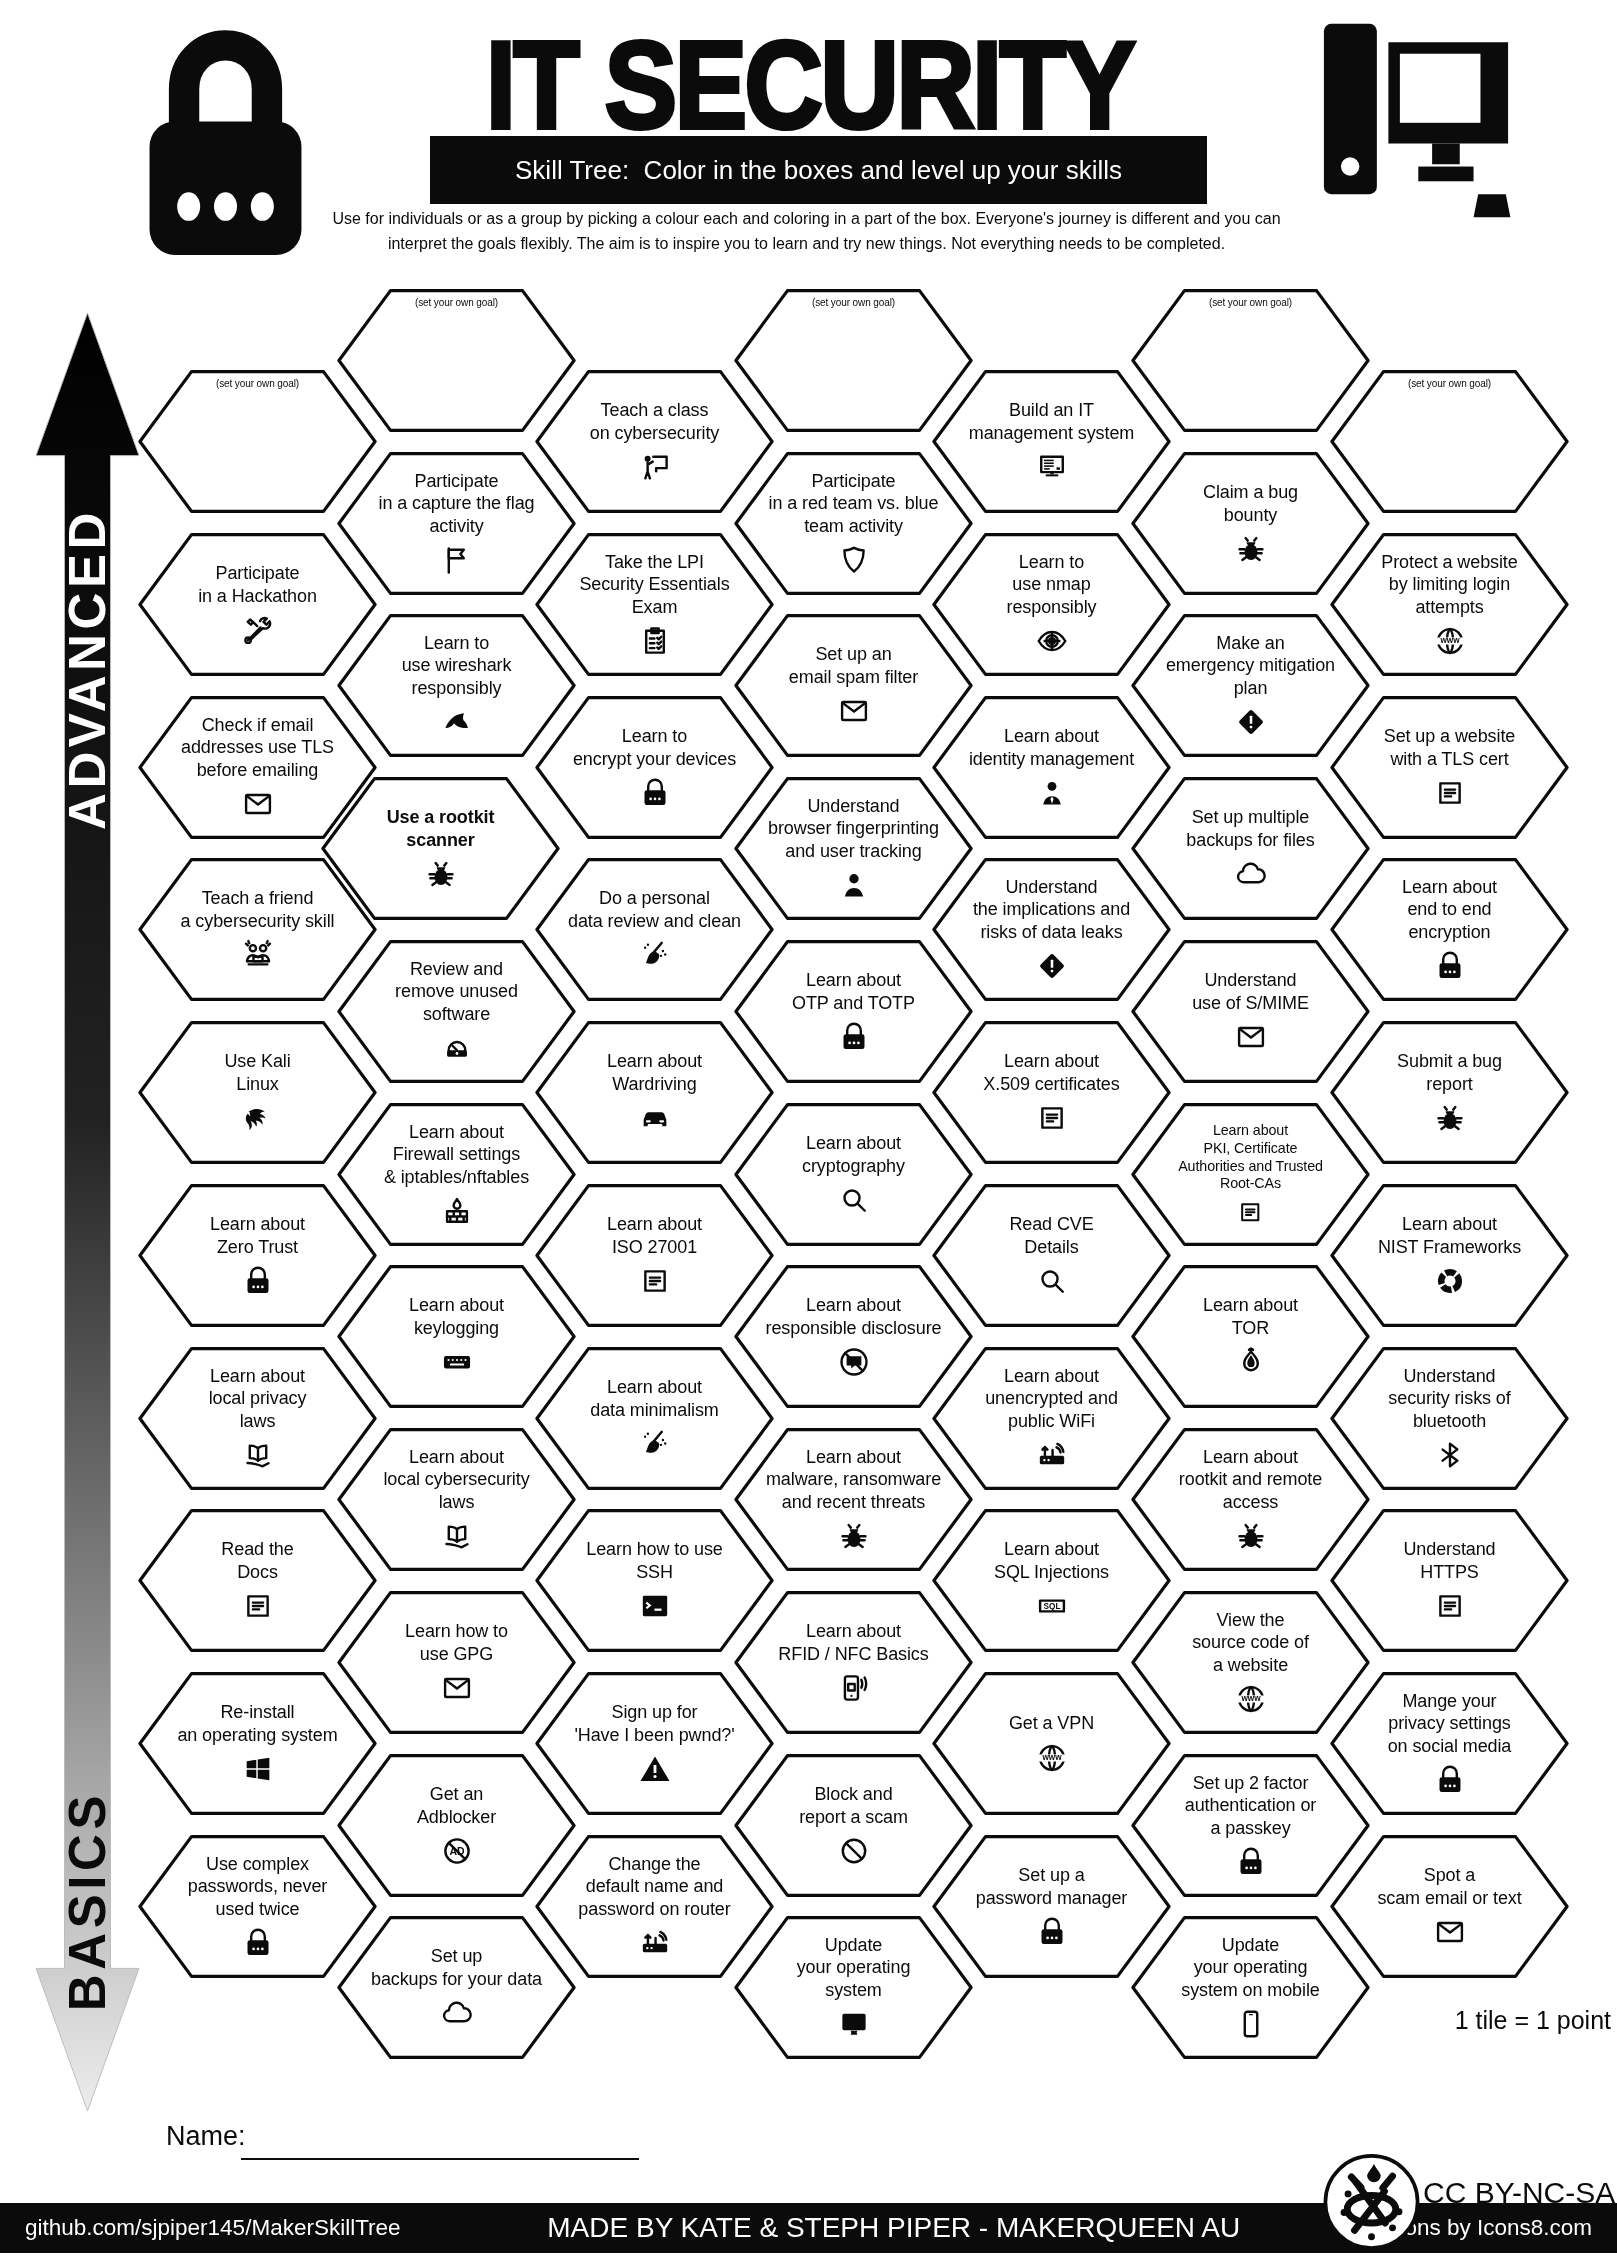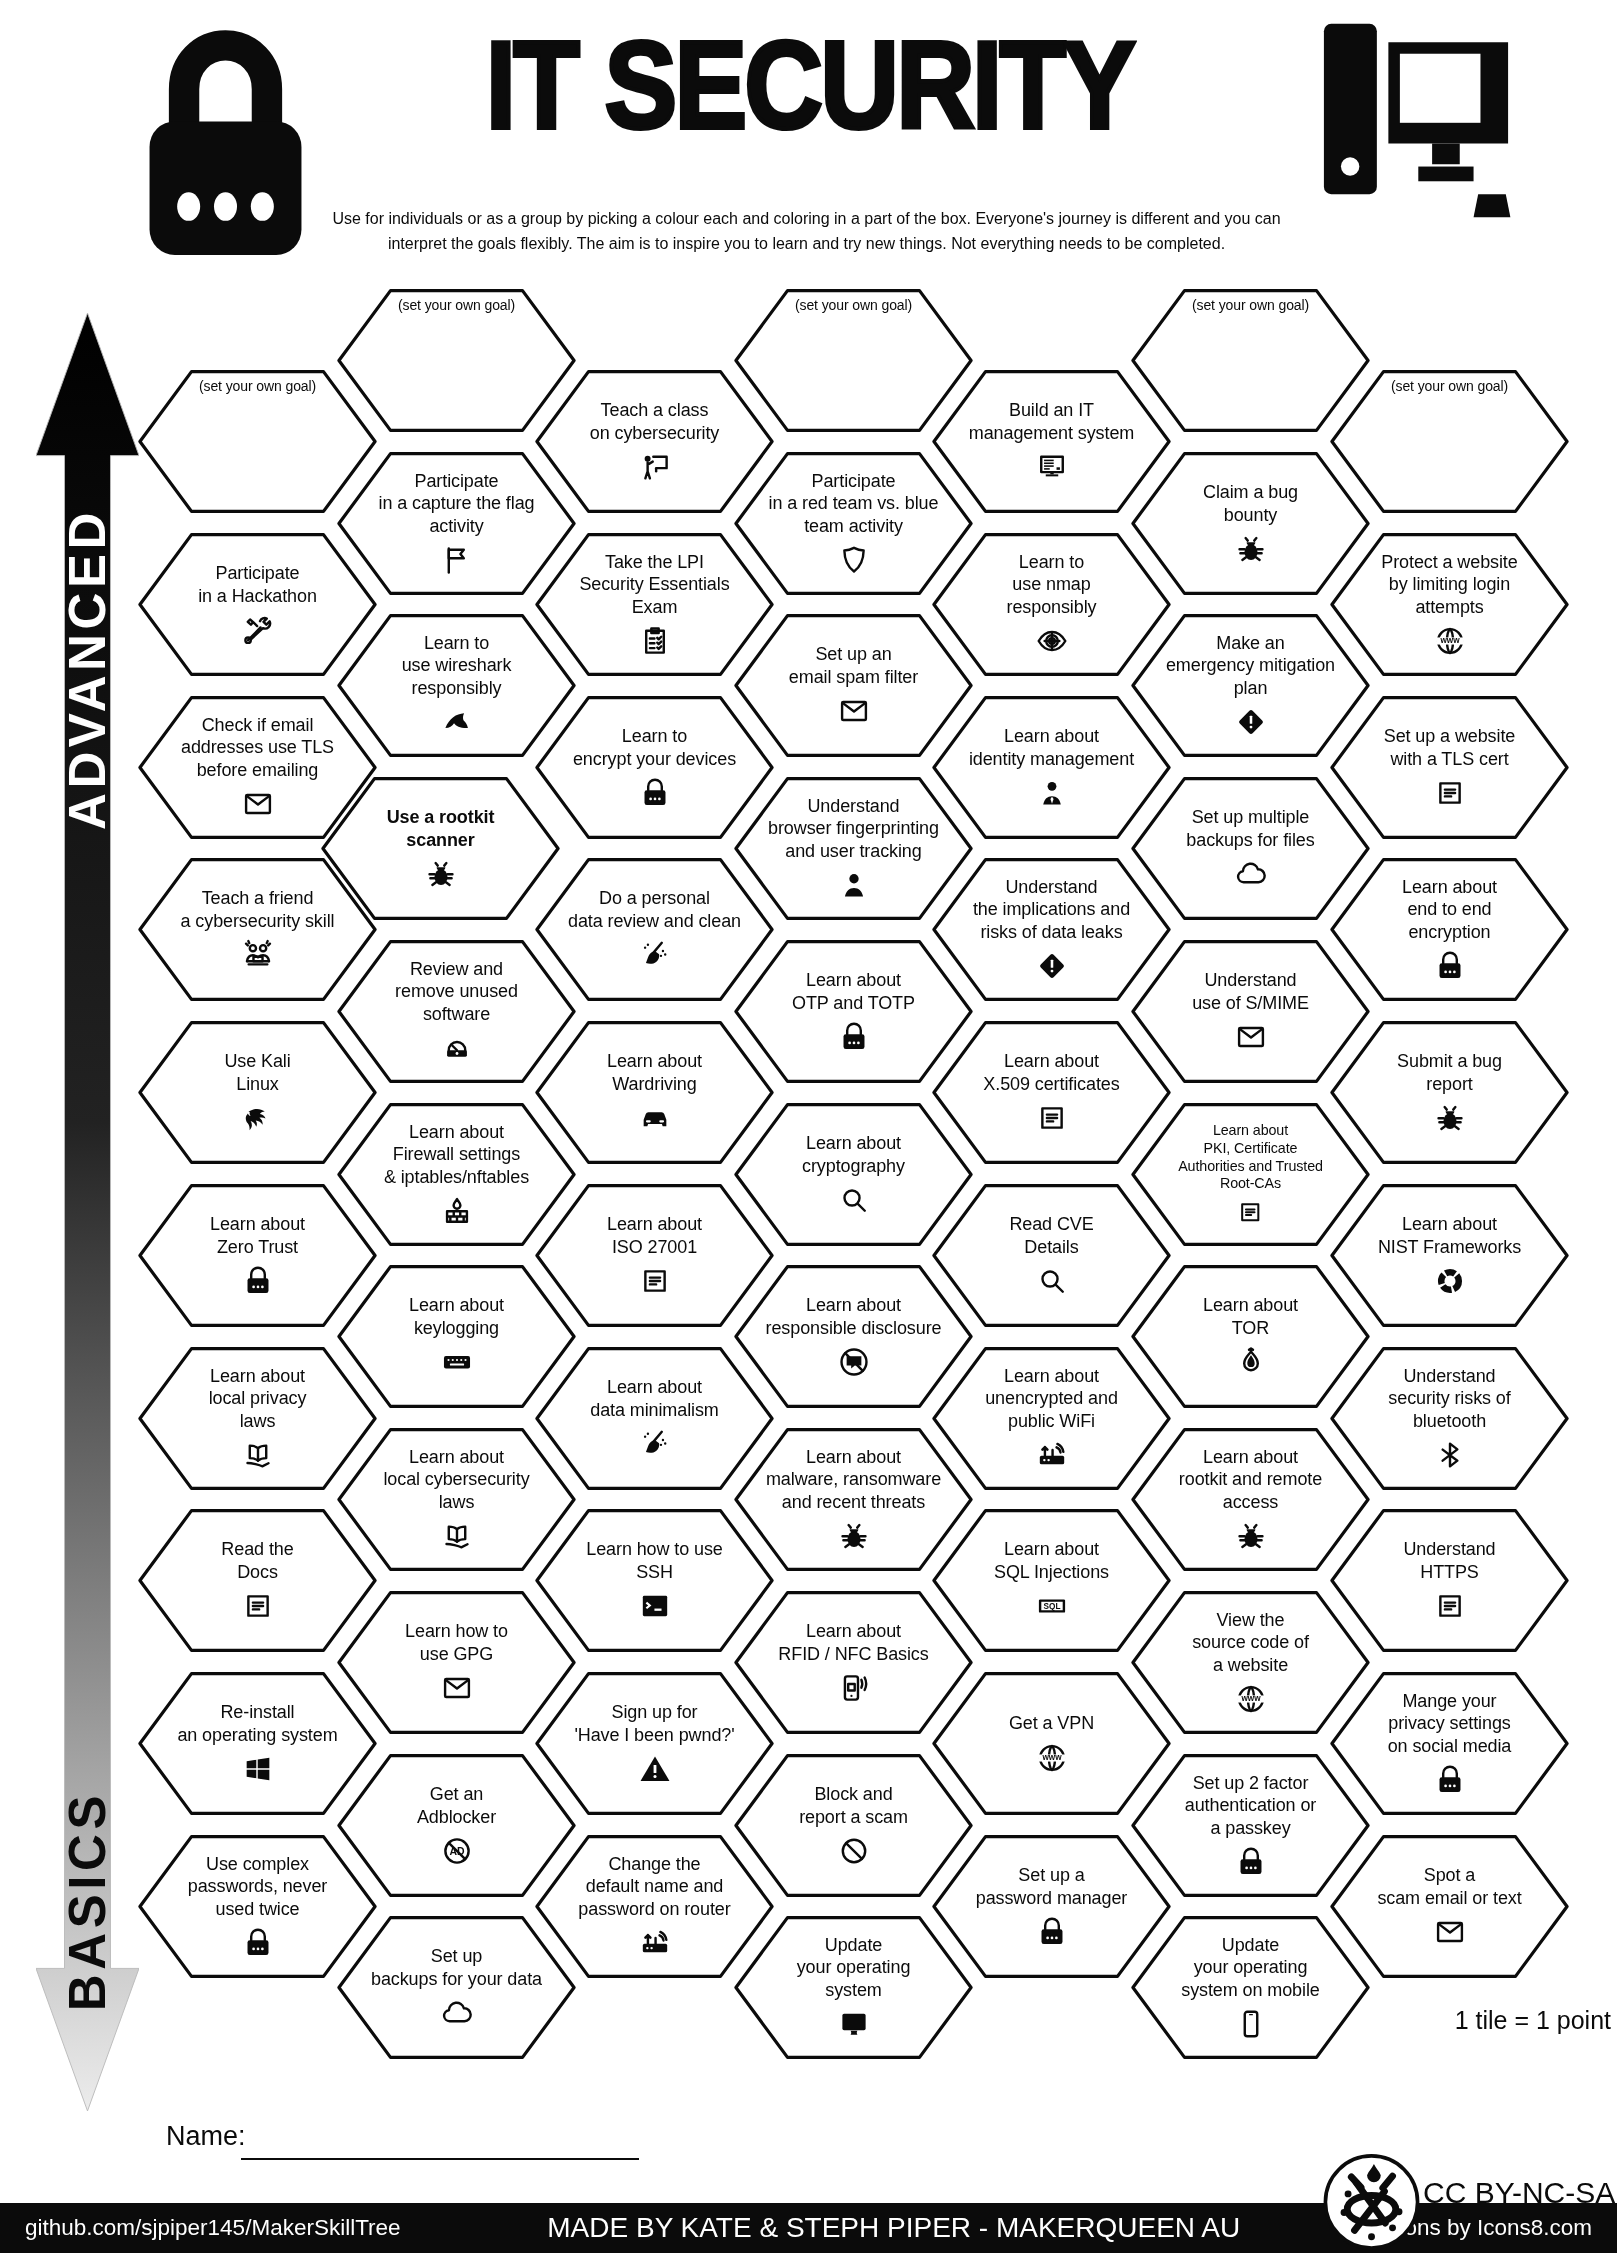--- a/index.html
+++ b/index.html
@@ -26,21 +26,21 @@
   .hex-bg{position:absolute;inset:0;width:100%;height:100%;}
   .hex-bg polygon{fill:#fff;stroke:#0b0b0b;stroke-width:7;stroke-linejoin:round;}
   .hex-content{position:absolute;inset:3.7px;display:flex;flex-direction:column;
          align-items:center;justify-content:center;gap:5.5px;}
   .hex-label{white-space:pre-line;text-align:center;font-size:18px;line-height:1.26;
          letter-spacing:-0.1px;}
   .tile-icon svg{width:34px;height:34px;display:block;}
   .hex.sm .hex-label{font-size:14.3px;line-height:1.24;}
   .hex.sm .tile-icon svg{width:28.5px;height:28.5px;}
   .hex.goal .hex-content{justify-content:flex-start;padding-top:4.6px;}
-  .hex.goal .hex-label{font-size:14px;}
+  .hex.goal .hex-label{font-size:10px;}
   
   .name-row{left:166px;top:2121px;font-size:27px;}
   .name-line{left:241px;top:2158px;width:398px;border-top:2.3px solid #0b0b0b;}
   .start-block{left:667px;top:2087px;width:368px;height:97px;display:flex;
          align-items:center;justify-content:center;gap:12px;}
   .start-word{font-size:50px;font-weight:bold;letter-spacing:-0.9px;transform:scaleY(1.15);
          -webkit-text-stroke:1.8px #0b0b0b;}
   .road-icon svg{width:97px;height:86px;display:block;}
   .tile-note{left:1379px;top:2006px;width:232px;text-align:right;font-size:25px;}
   .score-box{left:1418px;top:2034px;width:194px;height:129px;background:#fff;
@@ -67,20 +67,23 @@
       <g fill="#fff">
           <ellipse cx="11" cy="39" rx="2.5" ry="3.1"></ellipse>
           <ellipse cx="19" cy="39" rx="2.5" ry="3.1"></ellipse>
           <ellipse cx="27" cy="39" rx="2.5" ry="3.1"></ellipse>
         </g>
     </svg>
   </span>
 
   <div class="abs title">IT SECURITY</div>
 
+  <div class="abs subtitle-band">
+    <div>Skill Tree:  Color in the boxes and level up your skills</div>
+  </div>
 
   <div class="abs description">Use for individuals or as a group by picking a colour each and coloring in a part of the box.  Everyone's journey is different and you can
 interpret the goals flexibly.  The aim is to inspire you to learn and try new things. Not everything needs to be completed.</div>
 
   <span class="abs" style="left:1317px;top:16px;">
     <svg width="198" height="209" viewBox="0 0 43 45">
       <rect x="1.5" y="1.5" width="11.5" height="37" rx="1.6" fill="#0b0b0b"></rect>
       <circle cx="7.2" cy="32.5" r="2" fill="#fff"></circle>
       <path d="M15.5 5.5h26v22h-26z" fill="#0b0b0b"></path>
       <rect x="18" y="8" width="17.5" height="15" fill="#fff"></rect>

